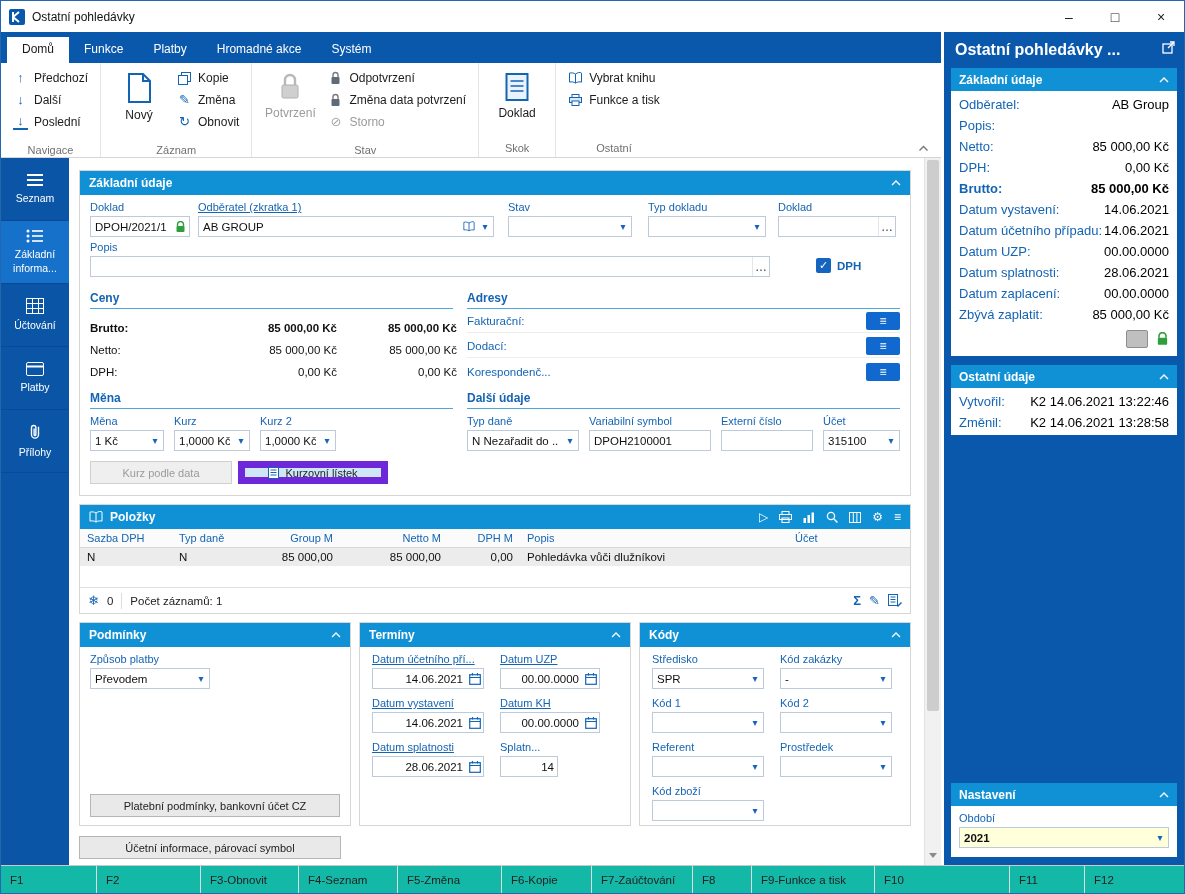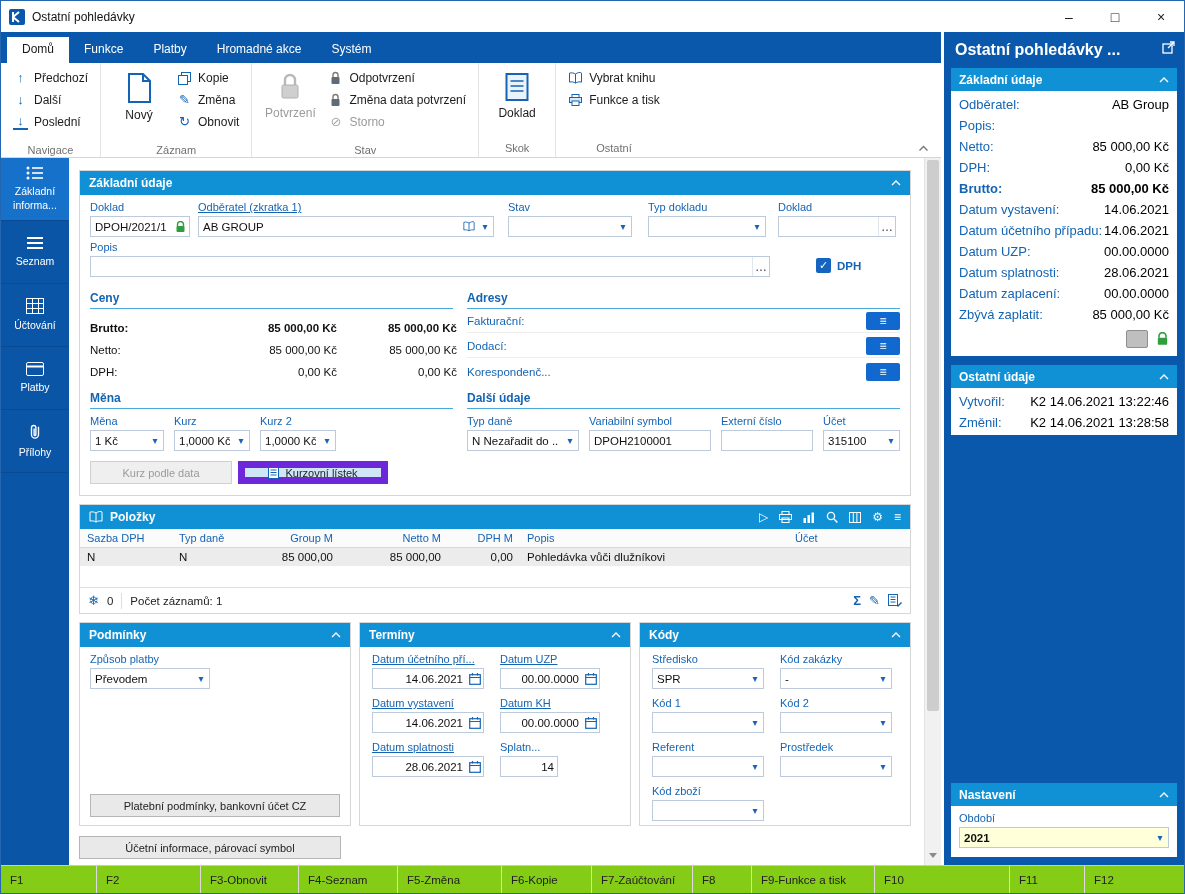--- a/index.html
+++ b/index.html
@@ -110,21 +110,21 @@
   .rp-value { color:#000; white-space:nowrap; }
   .rp-row.bold .rp-label, .rp-row.bold .rp-value { font-weight:bold; }
   .rp-iconrow { display:flex; justify-content:flex-end; align-items:center; gap:8px; padding:5px 8px 6px; }
   .gray-sq { width:22px; height:18px; background:#bfbfbf; border:1px solid #8e8e8e; border-radius:2px; cursor:pointer; }
   .rp-spacer { flex:1; }
   .rp-nbody { background:#fff; padding:6px 8px 9px; }
   .field.yellow { background:#ffffd9; }
   .field.yellow input { font-weight:bold; }
 
   
-  .statusbar { height:28px; flex:none; border-top:1px solid #c9c9c9; display:flex; background:#84cc16; font-size:11.5px; color:#222; }
+  .statusbar { height:28px; flex:none; border-top:1px solid #c9c9c9; display:flex; background:#14b8a6; font-size:11.5px; color:#222; }
   .sb-item { display:flex; align-items:center; padding-left:9px; border-right:1px solid #dcdcdc; white-space:nowrap; cursor:pointer; }
   .sb-item:nth-child(1){width:96px;} .sb-item:nth-child(2){width:104px;}
   .sb-item:nth-child(3){width:98px;}  .sb-item:nth-child(4){width:99px;}
   .sb-item:nth-child(5){width:104px;} .sb-item:nth-child(6){width:90px;}
   .sb-item:nth-child(7){width:101px;} .sb-item:nth-child(8){width:59px;}
   .sb-item:nth-child(9){width:123px;} .sb-item:nth-child(10){width:135px;}
   .sb-item:nth-child(11){width:75px;} .sb-item:nth-child(12){flex:1; border-right:none;}
 </style>
 </head>
 <body>
@@ -277,36 +277,36 @@
         </div>
 
         <svg class="ribbon-collapse" width="11" height="7" viewBox="0 0 11 7">
           <path d="M1.5 5.5L5.5 1.5l4 4" fill="none" stroke="#777" stroke-width="1.4"></path>
         </svg>
       </div>
 
       <div class="workspace">
 
         <div class="sidebar">
+          <div class="side-item">
+            <svg width="18" height="14" viewBox="0 0 18 14">
+              <path d="M1 2h16M1 7h16M1 12h16" stroke="#fff" stroke-width="2"></path>
+            </svg>
+            <span>Seznam</span>
+          </div>
           <div class="side-item active">
             <svg width="18" height="14" viewBox="0 0 18 14">
               <circle cx="2" cy="2" r="1.5" fill="#fff"></circle>
                 <path d="M6 2h11" stroke="#fff" stroke-width="1.6"></path>
               <circle cx="2" cy="7" r="1.5" fill="#fff"></circle>
                 <path d="M6 7h11" stroke="#fff" stroke-width="1.6"></path>
               <circle cx="2" cy="12" r="1.5" fill="#fff"></circle>
                 <path d="M6 12h11" stroke="#fff" stroke-width="1.6"></path>
             </svg>
             <span>Základní informa...</span>
-          </div>
-          <div class="side-item">
-            <svg width="18" height="14" viewBox="0 0 18 14">
-              <path d="M1 2h16M1 7h16M1 12h16" stroke="#fff" stroke-width="2"></path>
-            </svg>
-            <span>Seznam</span>
           </div>
           <div class="side-item">
             <svg width="18" height="16" viewBox="0 0 18 16">
               <rect x="0.5" y="0.5" width="17" height="15" fill="none" stroke="#fff"></rect>
               <path d="M0.5 5.5h17M0.5 10.5h17M6.5 0.5v15M12.5 0.5v15" stroke="#fff"></path>
             </svg>
             <span>Účtování</span>
           </div>
           <div class="side-item">
             <svg width="18" height="14" viewBox="0 0 18 14">

